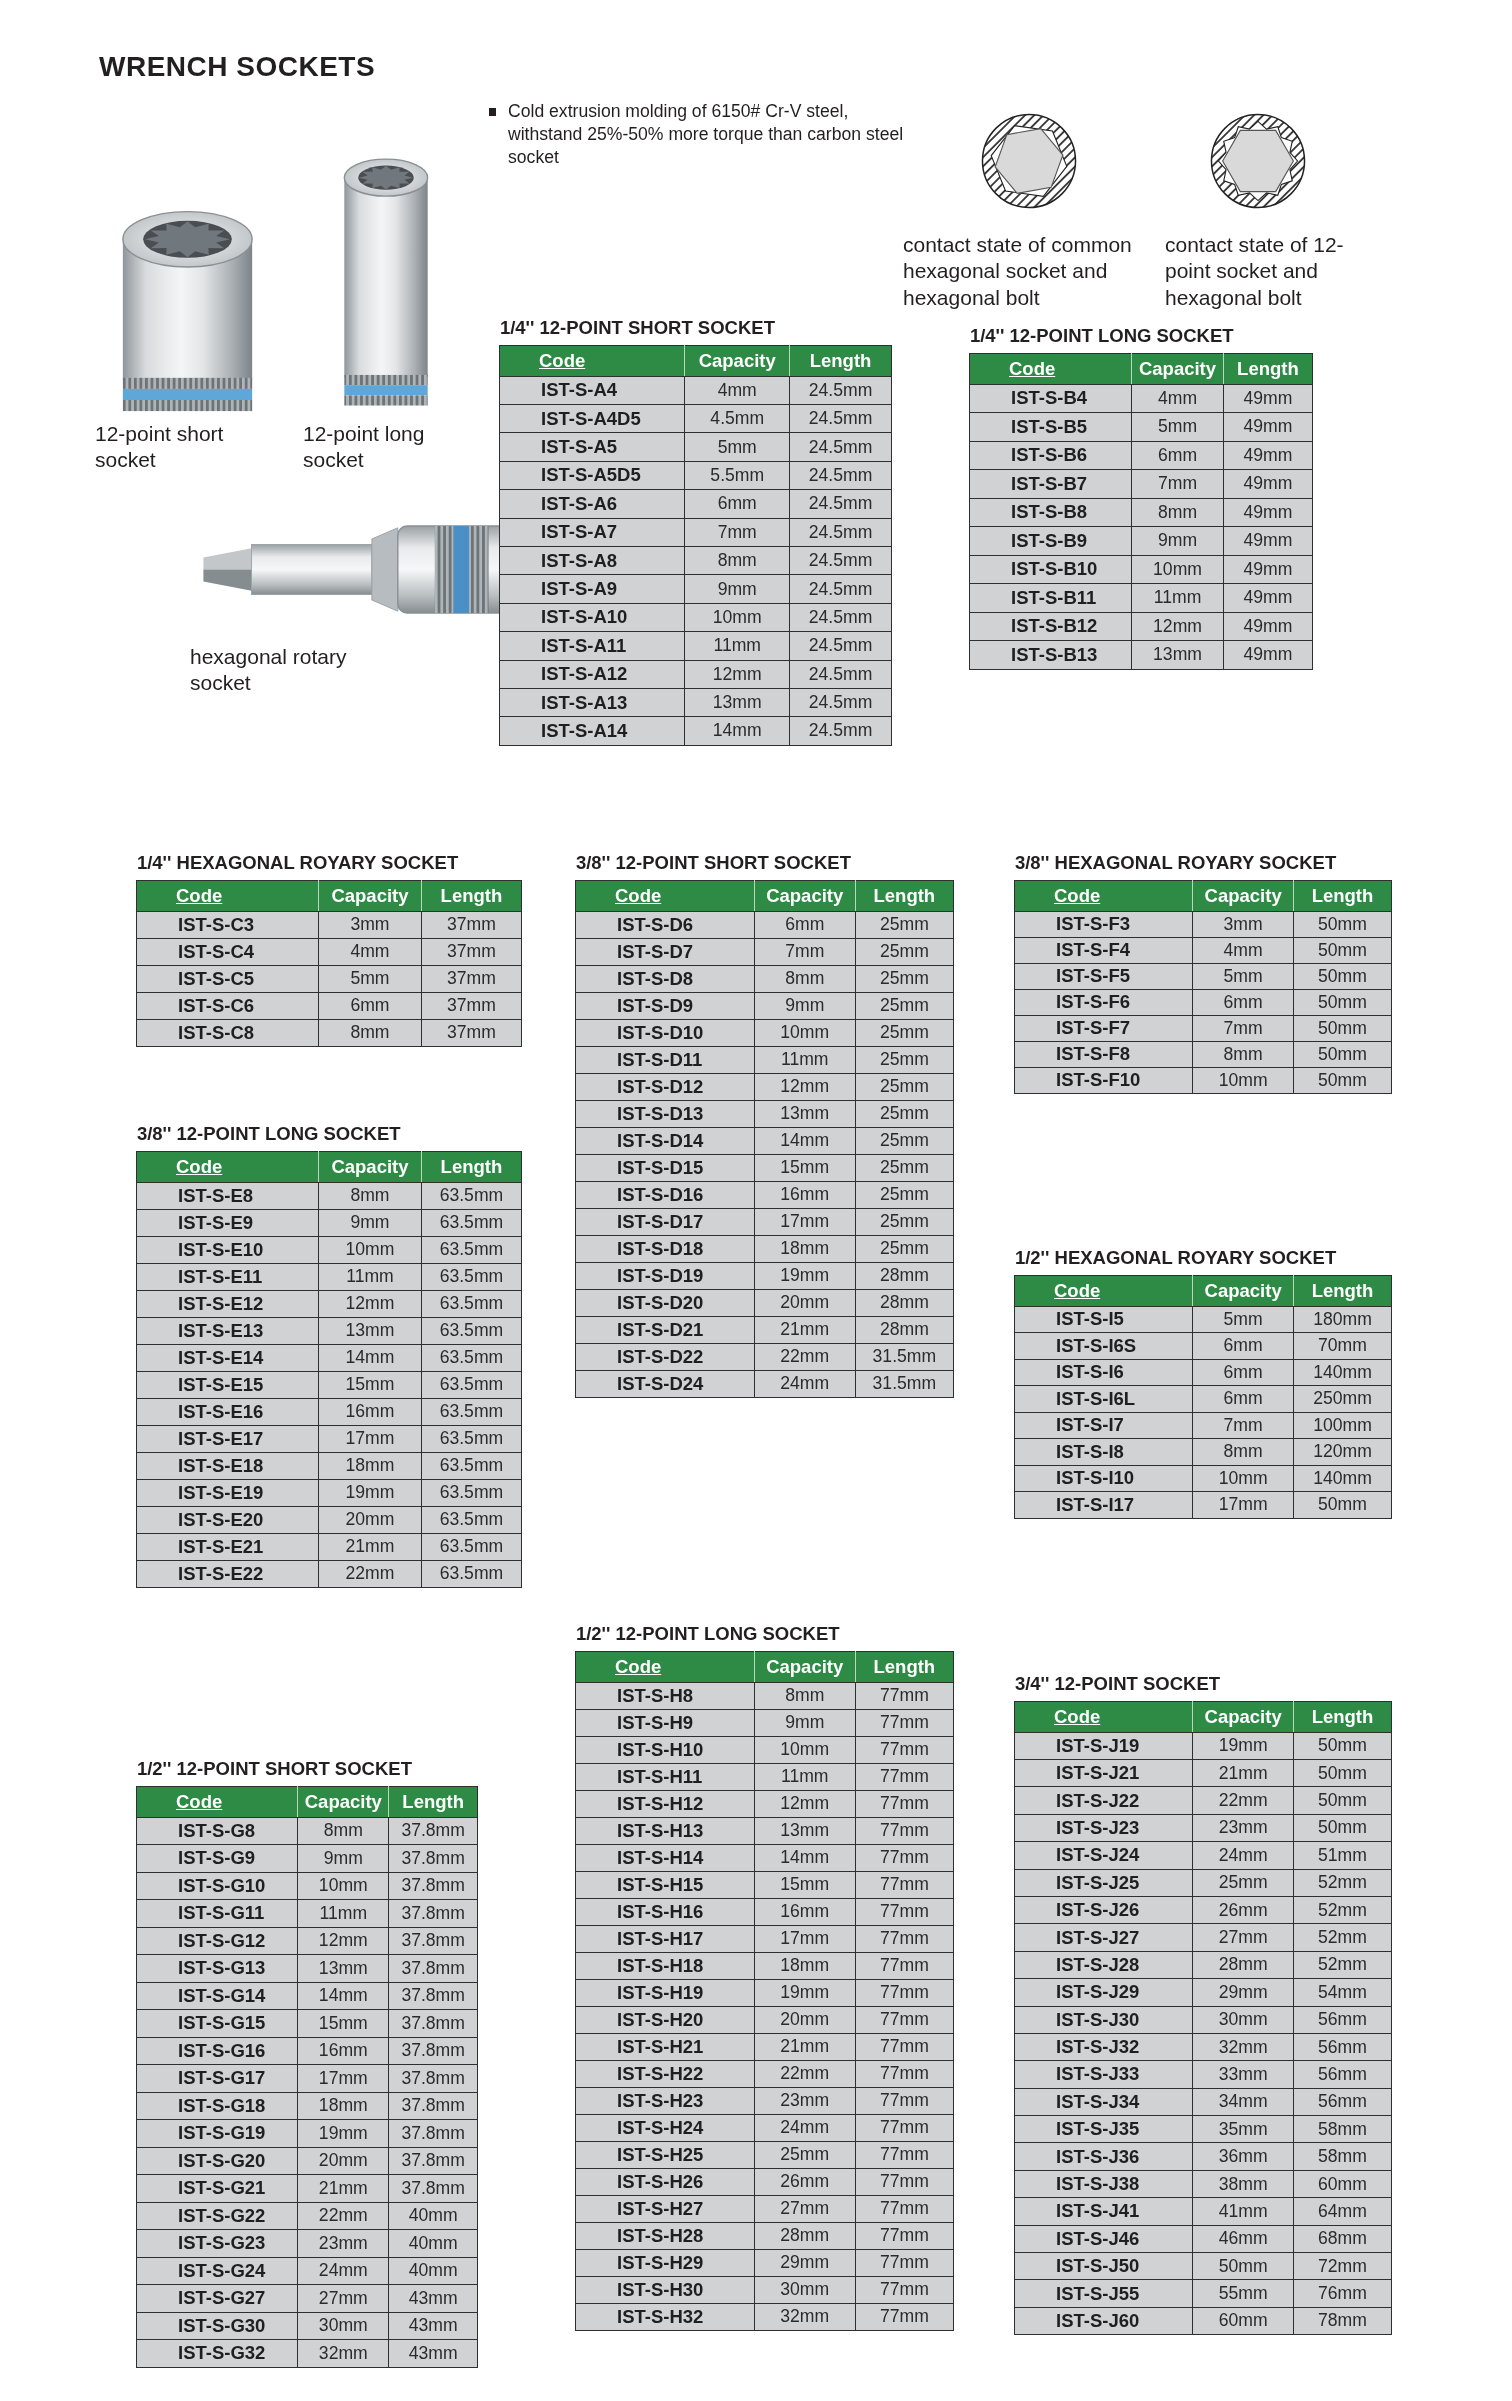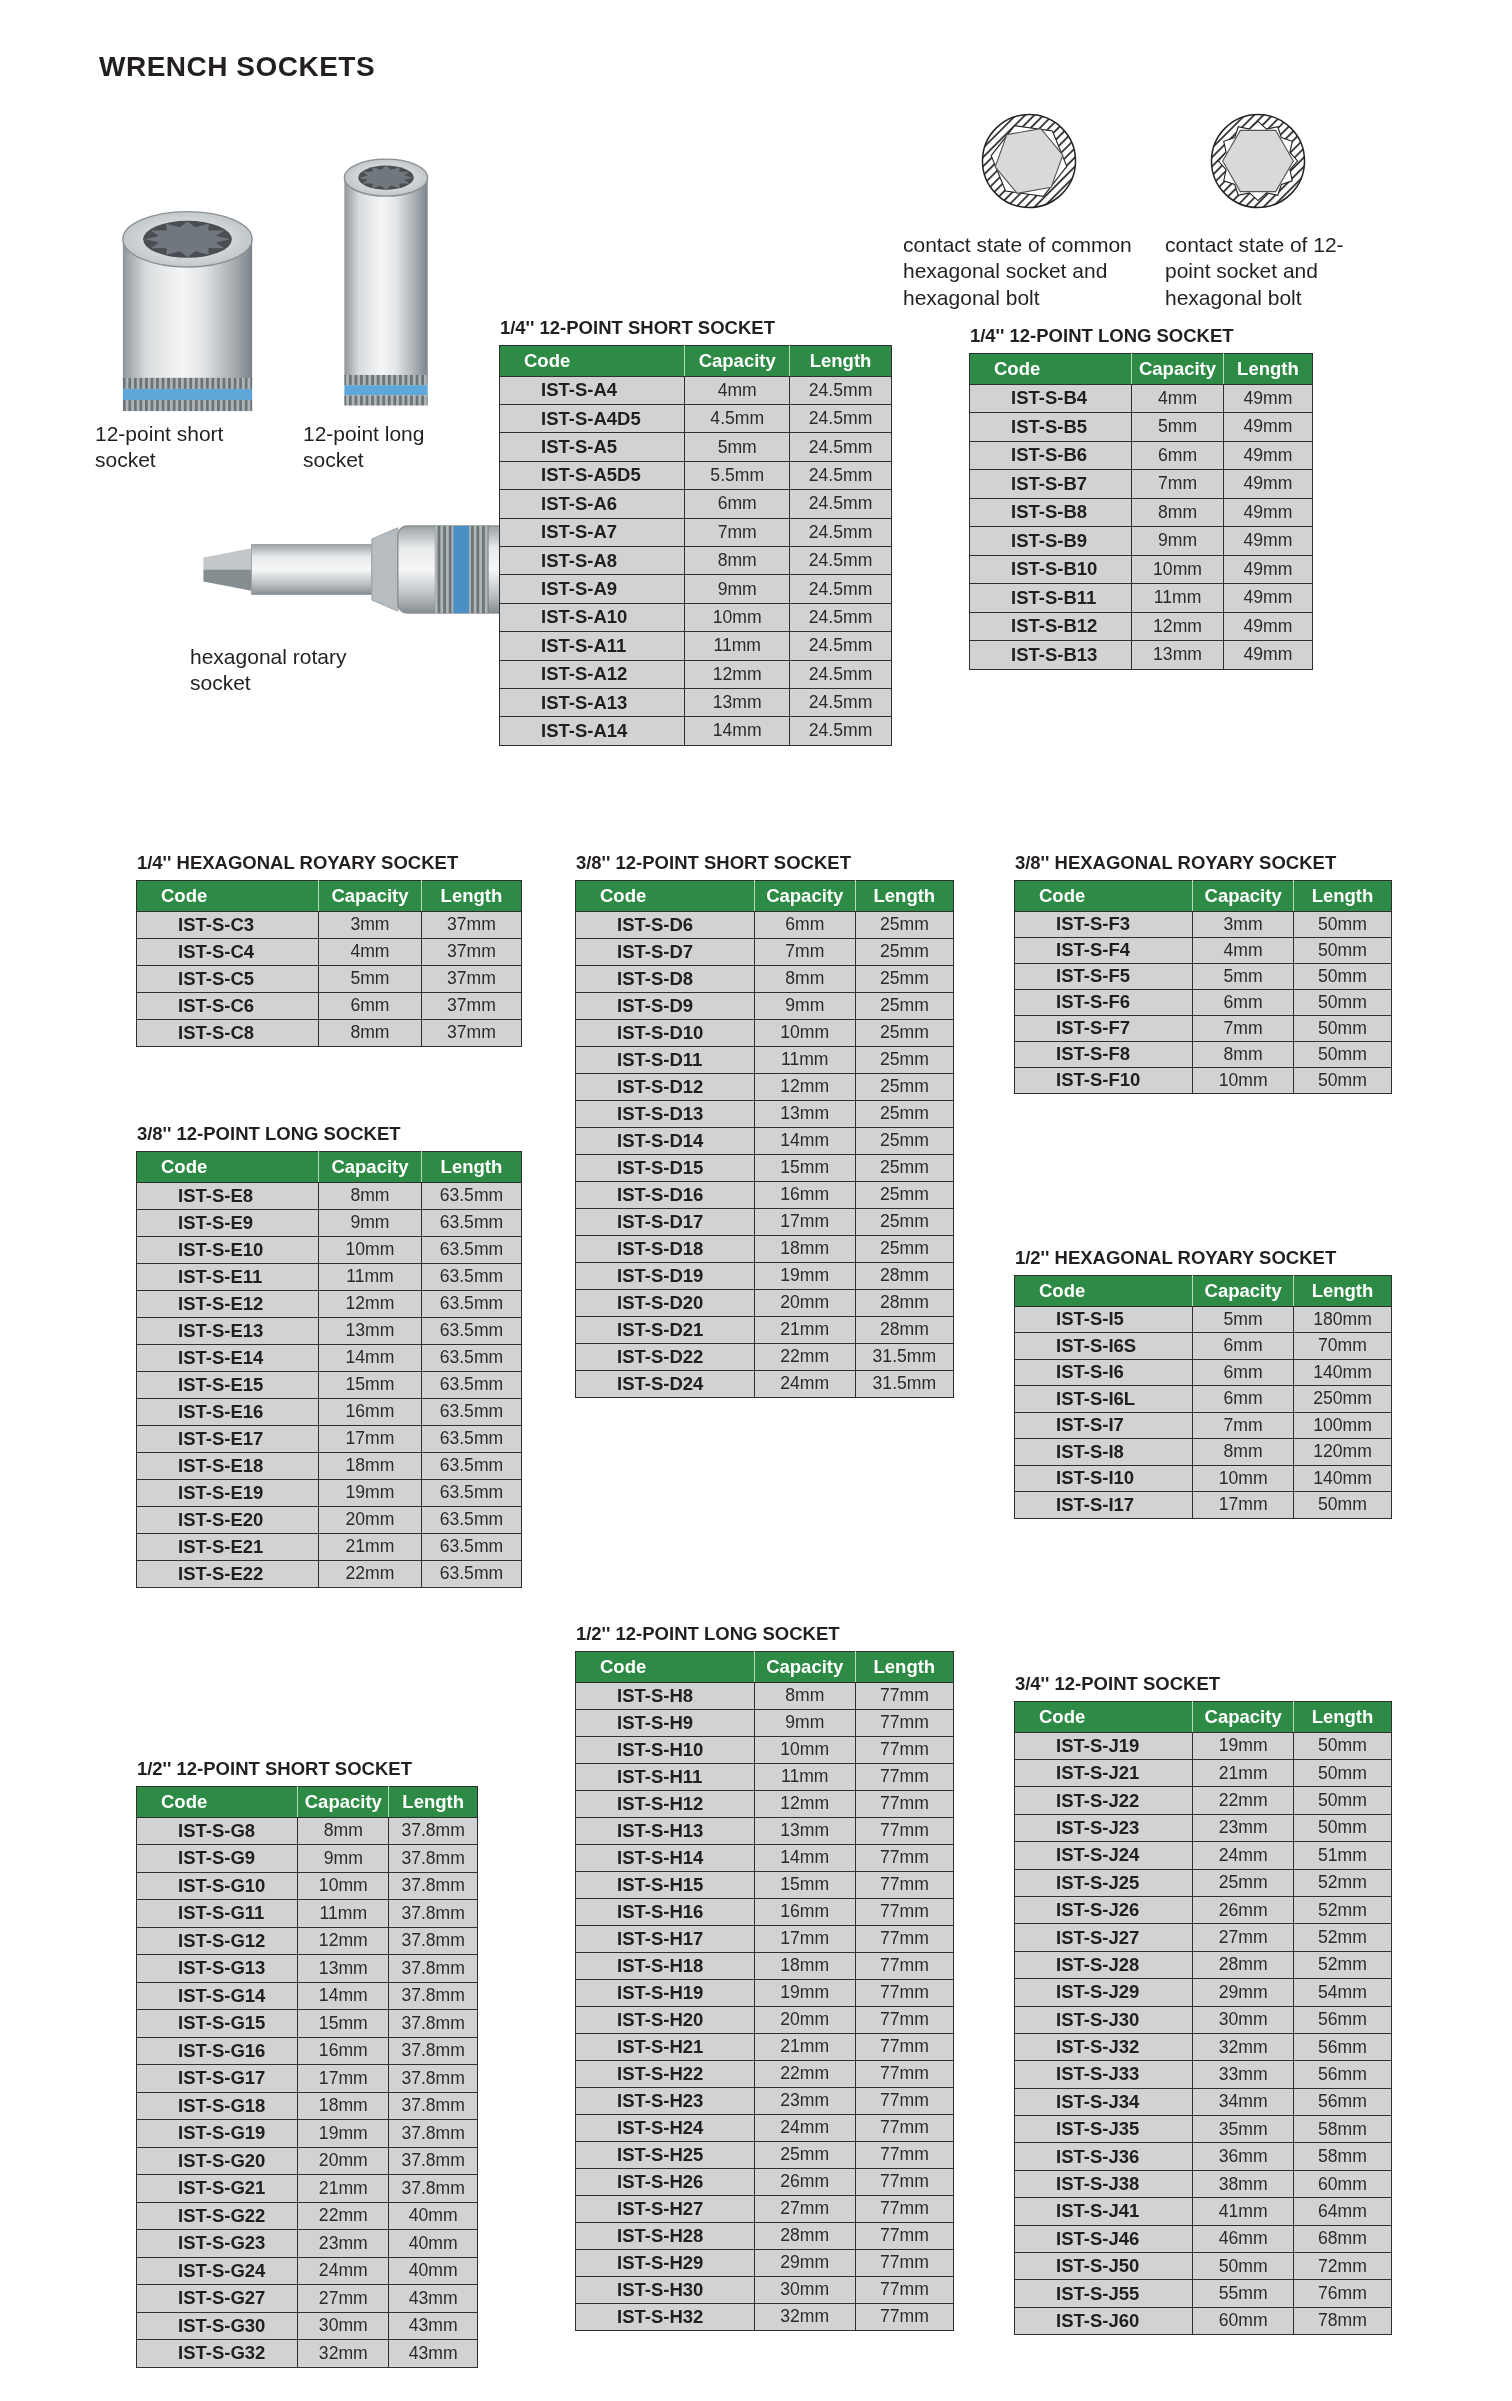--- a/index.html
+++ b/index.html
@@ -20,21 +20,21 @@
   .table-section h3 { font-size:18.5px; font-weight:bold; margin:0 0 5.6px 0.9px; white-space:nowrap; }
   table.sock-table { border-collapse:collapse; table-layout:fixed; width:100%;
     border:1.9px solid #2f2f2f; }
   .sock-table col.col-code { width:47.3%; }
   .sock-table col.col-cap  { width:26.7%; }
   .sock-table col.col-len  { width:26.0%; }
   .sock-table th {
     background:var(--green,#2e8b45); color:#fff; font-size:18.5px; font-weight:bold;
     height:31px; border-bottom:1.9px solid #2f2f2f; text-align:center; padding:0;
   }
-  .sock-table th:first-child { text-align:left; padding-left:24px; }
+  .sock-table th:first-child { text-align:left; padding-left:39px;text-decoration:underline; }
   .sock-table th + th { border-left:1.9px solid #b9d8ba; }
   .sock-table td {
     background:var(--row-gray,#d1d2d4); border:1.9px solid #2f2f2f;
     height:var(--rh,28px); font-size:17.6px; color:#2b2b2b; padding:0;
   }
   .sock-table td.code { font-weight:bold; text-align:left; padding-left:41px; font-size:18.5px; color:#1f1f1f; }
   .sock-table td.val  { text-align:center; }
 </style>
 </head>
 <body>
@@ -67,20 +67,21 @@
     <radialGradient id="metalTop">
       <stop offset="0" stop-color="#f5f6f7"></stop>
         <stop offset="1" stop-color="#c2c7ca"></stop>
     </radialGradient>
   </defs>
 </svg>
 
 <div class="abs page-title" style="left:99px; top:51px;">WRENCH SOCKETS</div>
 
 <ul class="abs bullets" style="left:486px; top:100px;">
+    <li>Cold extrusion molding of 6150# Cr-V steel, withstand 25%-50% more torque than carbon steel socket</li>
   </ul>
 
 <svg class="abs" style="left:962px; top:94px;" width="134" height="134" viewBox="0 0 144 144">
   <circle cx="72" cy="72" r="50" fill="url(#hatch)" stroke="#222" stroke-width="1.6"></circle>
   <polygon points="112.6,77.7 87.4,110.0 46.8,104.3 31.4,66.3 56.6,34.0 97.2,39.7" fill="#ffffff" stroke="#222" stroke-width="1.2"></polygon>
   <polygon points="108.4,65.6 95.8,100.3 59.3,106.8 35.6,78.4 48.2,43.7 84.7,37.2" fill="#d9d9d9" stroke="#555" stroke-width="1.2"></polygon>
 </svg>
 <div class="abs caption" style="left:903px; top:232px; width:269px;">contact state of common hexagonal socket and hexagonal bolt</div>
 
 <svg class="abs" style="left:1191px; top:94px;" width="134" height="134" viewBox="0 0 144 144">

